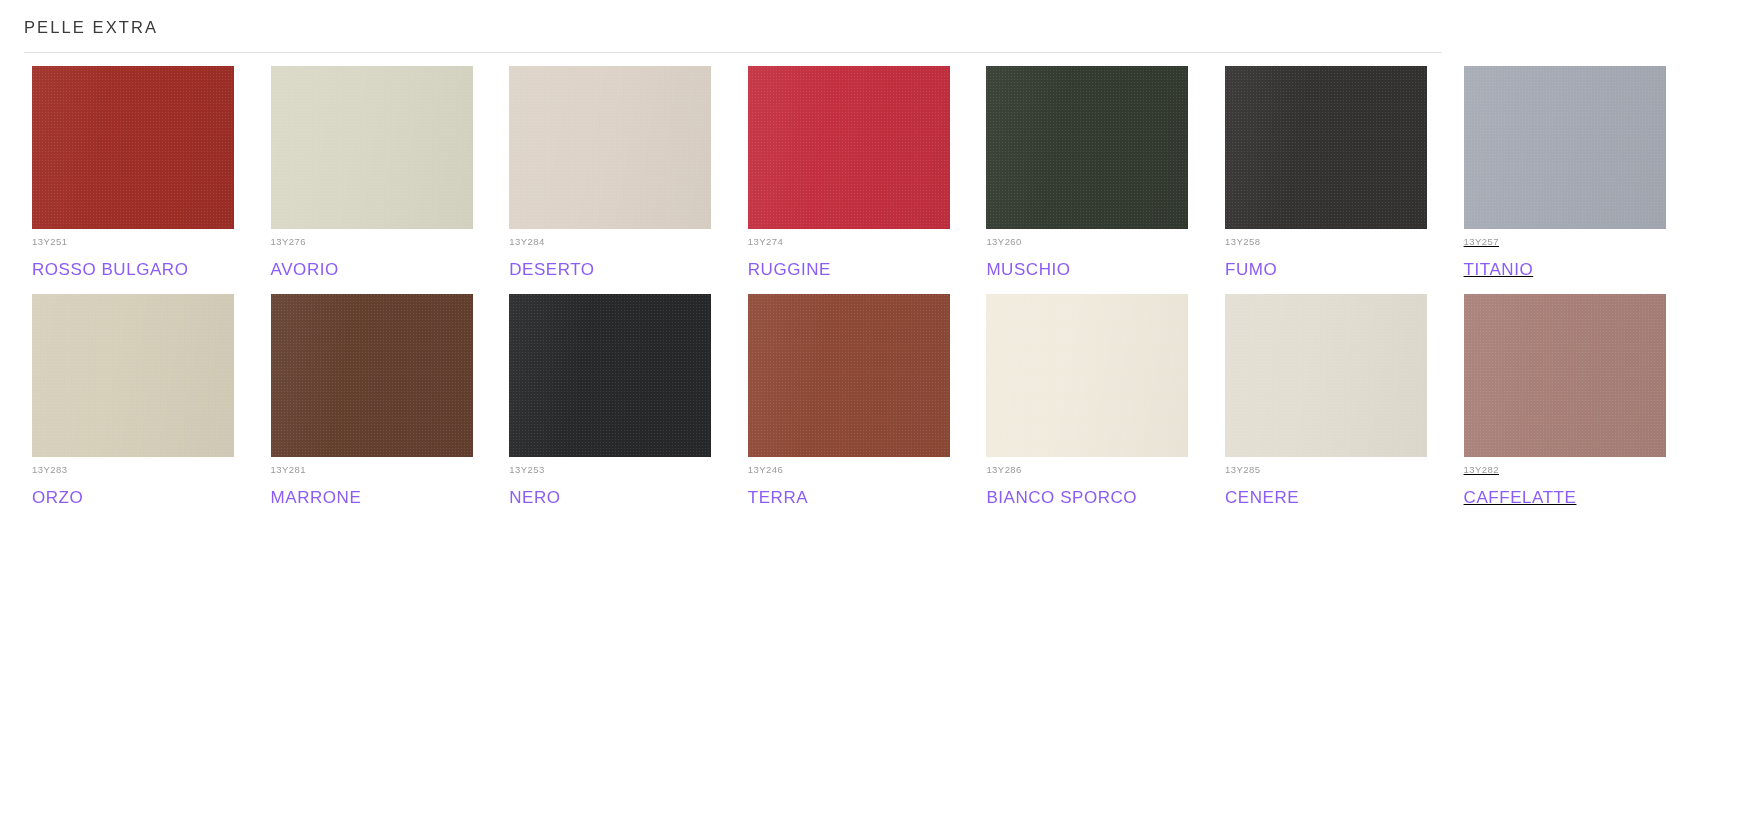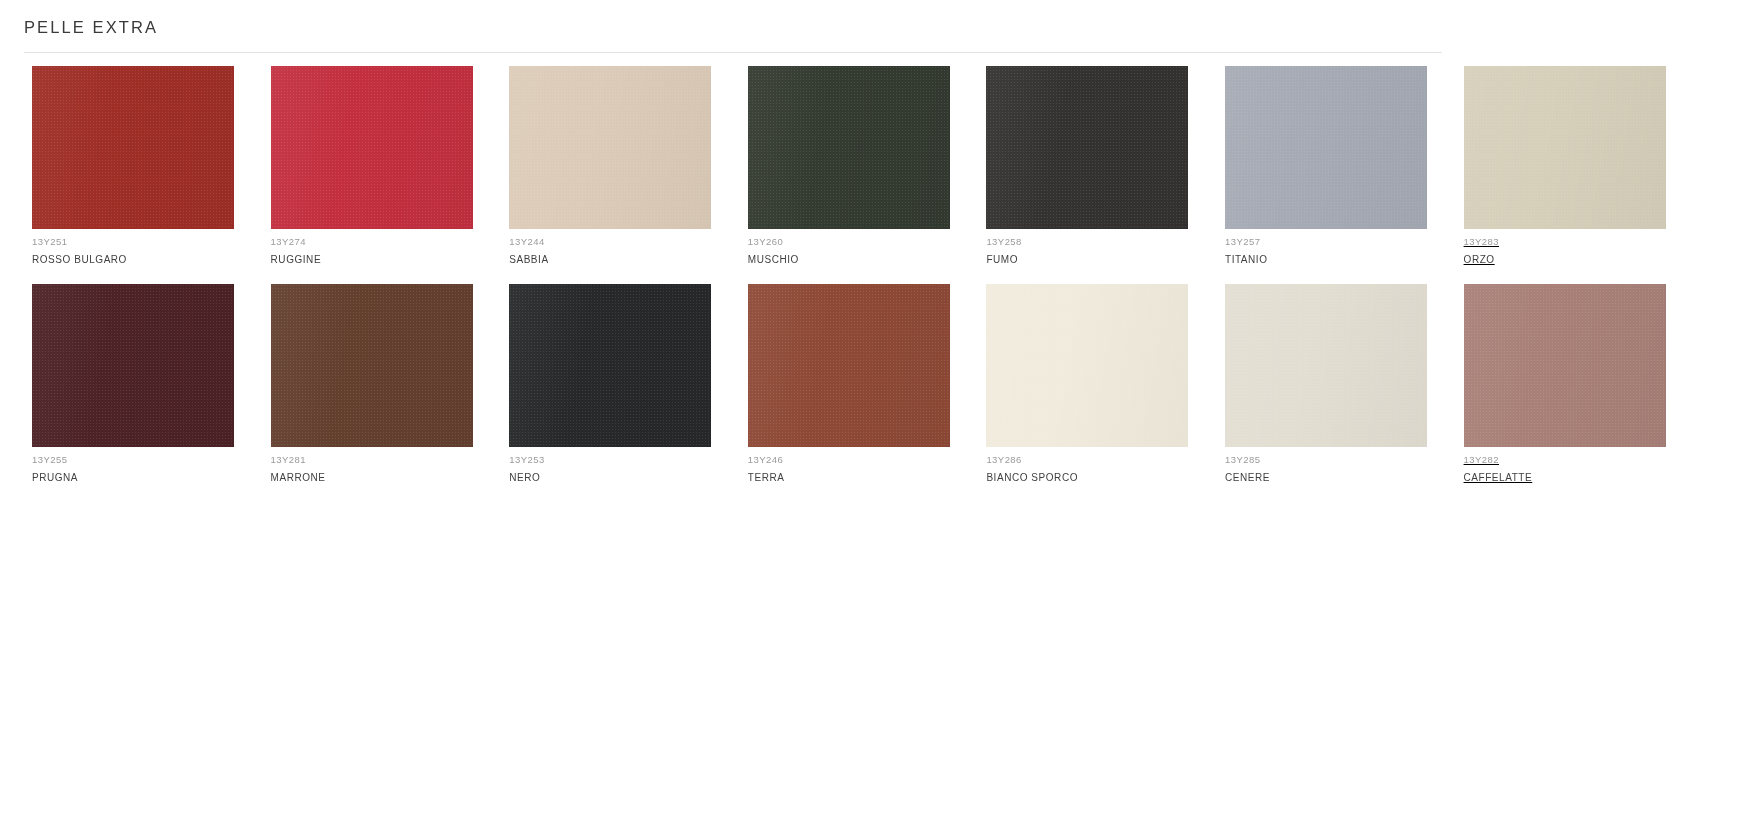--- a/index.html
+++ b/index.html
@@ -90,24 +90,24 @@
 
   .swatch-code {
     margin-top: 7px;
     font-size: 9.5px;
     letter-spacing: .45px;
     color: #9a9a9a;
     line-height: 12px;
     white-space: nowrap;
   }
   .swatch-name {
-    margin-top: 4px;
-    font-size: 10px;
+    margin-top: 14px;
+    font-size: 17px;
     letter-spacing: .55px;
-    color: #404040;
+    color: #8b5cf6;
     line-height: 16px;
     white-space: nowrap;
     text-transform: uppercase;
   }
 </style>
 </head>
 <body>
 
 <div class="page">
 
@@ -119,36 +119,44 @@
   <div class="grid">
       <div class="swatch-cell">
         <div class="swatch-chip" style="background: rgb(158, 46, 38);">
           <span class="grain"></span>
           <span class="sheen"></span>
         </div>
         <div class="swatch-code">13Y251</div>
         <div class="swatch-name">ROSSO BULGARO</div>
       </div>
       <div class="swatch-cell">
+        <div class="swatch-chip" style="background: rgb(217, 216, 198);">
+          <span class="grain"></span>
+          <span class="sheen"></span>
+        </div>
+        <div class="swatch-code">13Y276</div>
+        <div class="swatch-name">AVORIO</div>
+      </div>
+      <div class="swatch-cell">
+        <div class="swatch-chip" style="background: rgb(221, 211, 200);">
+          <span class="grain"></span>
+          <span class="sheen"></span>
+        </div>
+        <div class="swatch-code">13Y284</div>
+        <div class="swatch-name">DESERTO</div>
+      </div>
+      <div class="swatch-cell">
         <div class="swatch-chip" style="background: rgb(195, 47, 63);">
           <span class="grain"></span>
           <span class="sheen"></span>
         </div>
         <div class="swatch-code">13Y274</div>
         <div class="swatch-name">RUGGINE</div>
       </div>
       <div class="swatch-cell">
-        <div class="swatch-chip" style="background: rgb(220, 203, 184);">
-          <span class="grain"></span>
-          <span class="sheen"></span>
-        </div>
-        <div class="swatch-code">13Y244</div>
-        <div class="swatch-name">SABBIA</div>
-      </div>
-      <div class="swatch-cell">
         <div class="swatch-chip" style="background: rgb(51, 58, 48);">
           <span class="grain"></span>
           <span class="sheen"></span>
         </div>
         <div class="swatch-code">13Y260</div>
         <div class="swatch-name">MUSCHIO</div>
       </div>
       <div class="swatch-cell">
         <div class="swatch-chip" style="background: rgb(52, 50, 49);">
           <span class="grain"></span>
@@ -167,28 +175,20 @@
       </div>
       <div class="swatch-cell">
         <div class="swatch-chip" style="background: rgb(214, 207, 186);">
           <span class="grain"></span>
           <span class="sheen"></span>
         </div>
         <div class="swatch-code">13Y283</div>
         <div class="swatch-name">ORZO</div>
       </div>
       <div class="swatch-cell">
-        <div class="swatch-chip" style="background: rgb(76, 34, 38);">
-          <span class="grain"></span>
-          <span class="sheen"></span>
-        </div>
-        <div class="swatch-code">13Y255</div>
-        <div class="swatch-name">PRUGNA</div>
-      </div>
-      <div class="swatch-cell">
         <div class="swatch-chip" style="background: rgb(99, 63, 46);">
           <span class="grain"></span>
           <span class="sheen"></span>
         </div>
         <div class="swatch-code">13Y281</div>
         <div class="swatch-name">MARRONE</div>
       </div>
       <div class="swatch-cell">
         <div class="swatch-chip" style="background: rgb(38, 40, 41);">
           <span class="grain"></span>

